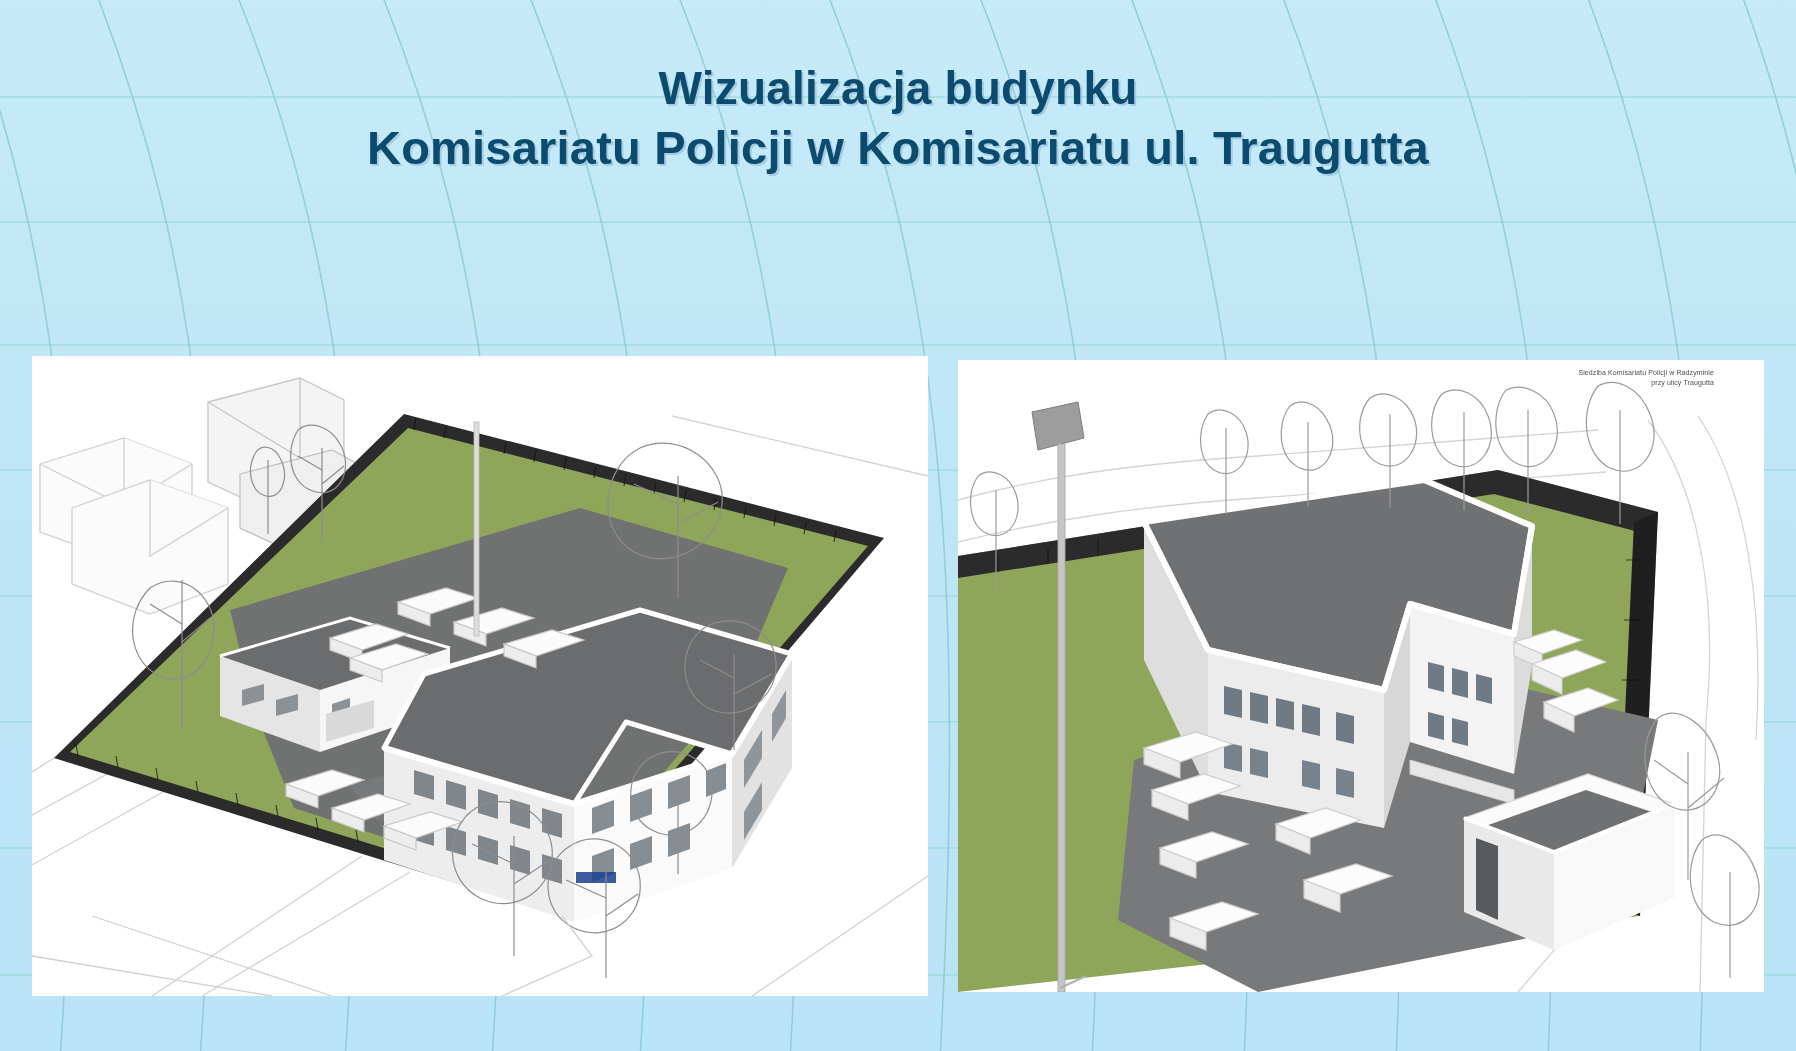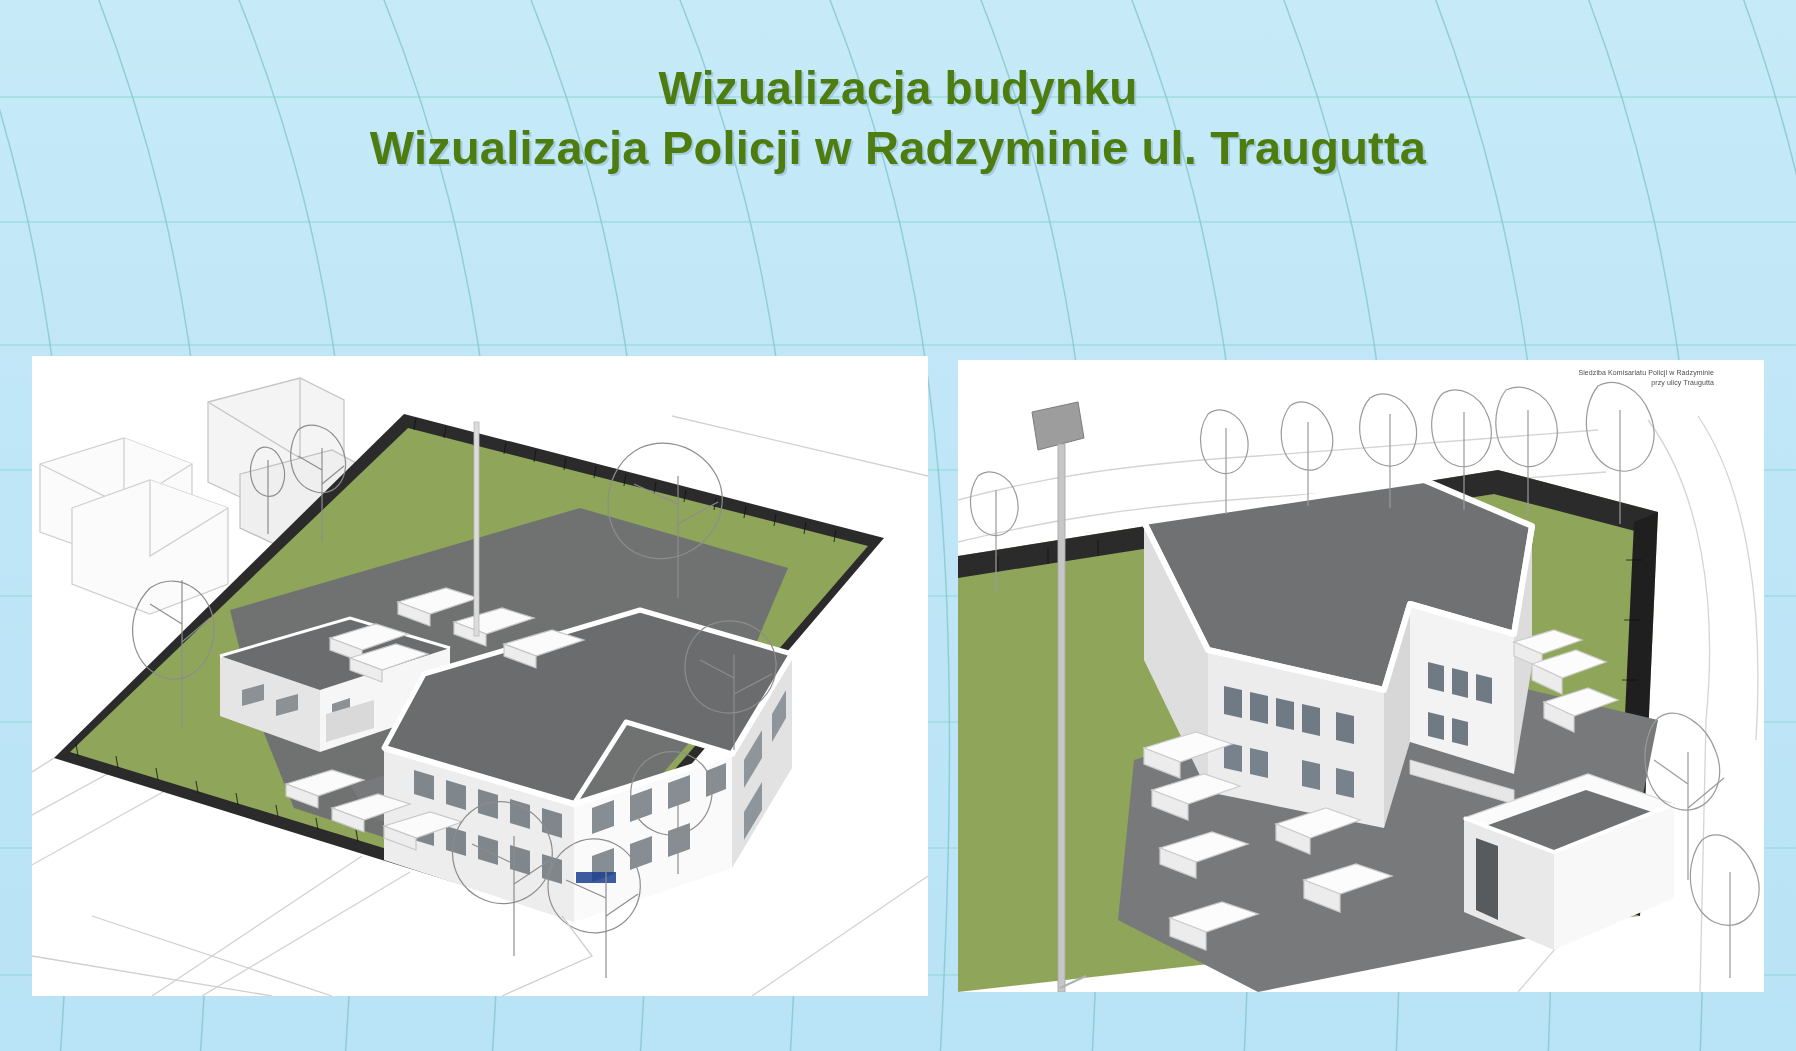--- a/index.html
+++ b/index.html
@@ -42,21 +42,21 @@
     width: 1796px;
     text-align: center;
     z-index: 5;
   }
   .title-line {
     font-family: "Liberation Sans", sans-serif;
     font-weight: bold;
     font-size: 46px;
     line-height: 60px;
     letter-spacing: 0.2px;
-    color: #4d7c0f;
+    color: #0c4a6e;
     text-shadow: 2px 2px 0 rgba(140,180,210,0.55);
     white-space: nowrap;
   }
   .title-line.l2 { font-size: 47px; }
 
   
   .panel {
     position: absolute;
     background: #ffffff;
     overflow: hidden;
@@ -114,21 +114,21 @@
         <path d="M 1280 -10 C 1385 260, 1418 540, 1396 1060"></path>
         <path d="M 1432 -10 C 1536 260, 1568 540, 1548 1060"></path>
         <path d="M 1585 -10 C 1688 260, 1718 540, 1700 1060"></path>
         <path d="M 1740 -10 C 1840 260, 1868 540, 1852 1060"></path>
       </g>
     </svg>
   </div>
 
   <div class="title-block">
     <div class="title-line l1">Wizualizacja budynku</div>
-    <div class="title-line l2">Wizualizacja Policji w Radzyminie ul. Traugutta</div>
+    <div class="title-line l2">Komisariatu Policji w Komisariatu ul. Traugutta</div>
   </div>
 
   <div class="panel panel-left">
     <svg viewBox="0 0 896 640" preserveAspectRatio="none" xmlns="http://www.w3.org/2000/svg">
       <rect x="0" y="0" width="896" height="640" fill="#ffffff"></rect>
 
       <g stroke="#d2d2d2" stroke-width="1.3" fill="none">
         <path d="M -20 470 L 200 350 L 420 330"></path>
         <path d="M -20 520 L 210 392 L 430 372"></path>
         <path d="M 120 640 L 330 500"></path>

